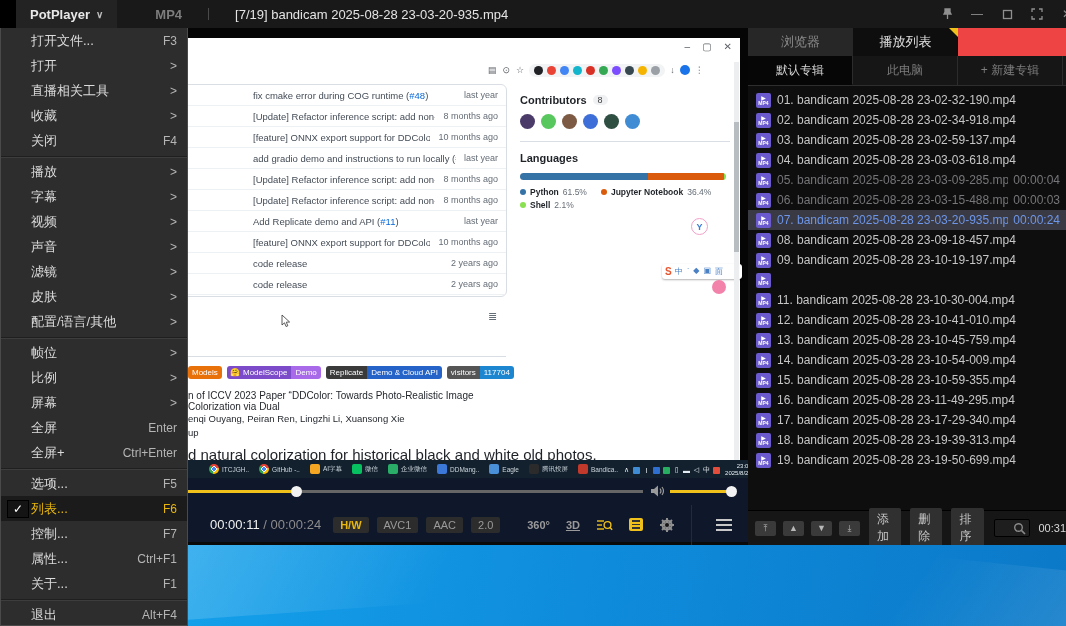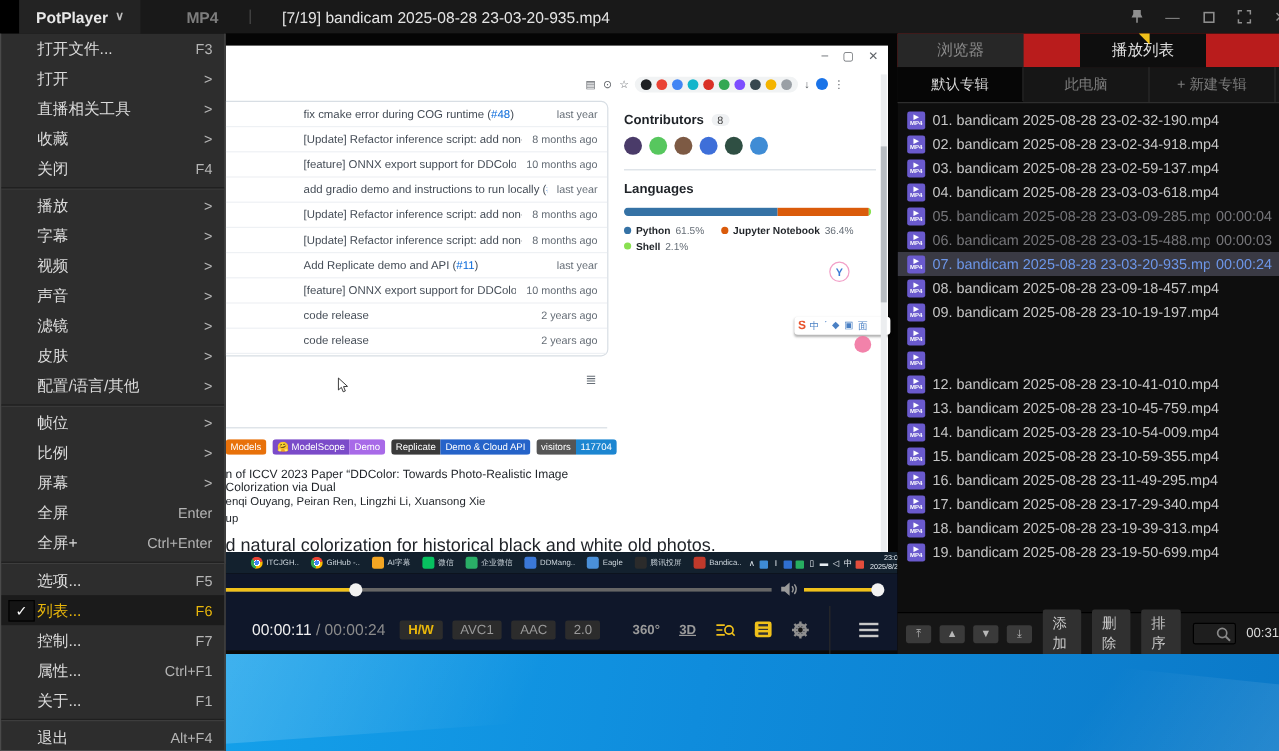--- a/index.html
+++ b/index.html
@@ -128,24 +128,24 @@
   #ci-3d { text-decoration:underline; }
   #ci-sep { width:1px; height:40px; background:#2a2a2a; }
   #hamburger { display:flex; flex-direction:column; gap:3px; padding:0 8px; }
   #hamburger div { width:16px; height:2px; background:#c8c8c8; }
   #doc-icon { width:14px; height:13px; background:var(--accent); border-radius:2px;
     display:flex; flex-direction:column; justify-content:center; gap:2px; align-items:center; }
   #doc-icon div { width:8px; height:1.5px; background:#333; }
 
   
   #panel { left:748px; top:28px; width:318px; height:517px; background:#0e0e0e; }
-  #ptabs { position:absolute; left:0; top:0; width:318px; height:28px; background:#b91c1c; display:flex; }
+  #ptabs { position:absolute; left:0; top:0; width:318px; height:28px; background:#ef4444; display:flex; }
   .ptab { width:105px; height:28px; display:flex; align-items:center; justify-content:center;
     font-size:13px; color:#8a8a8a; background:#272727; position:relative; }
-  .ptab.active { background:#0e0e0e; color:#e0e0e0;margin-left:47px; }
+  .ptab.active { background:#0e0e0e; color:#e0e0e0; }
   #tab-marker { position:absolute; right:0; top:0; width:0; height:0;
     border-top:9px solid var(--accent); border-left:9px solid transparent; }
   #subtabs { position:absolute; left:0; top:28px; width:318px; height:30px; background:#161616; display:flex; border-bottom:1px solid #2e2e2e; }
   .subtab { width:105px; display:flex; align-items:center; justify-content:center;
     font-size:12px; color:#7d7d7d; border-right:1px solid #2c2c2c; }
   .subtab.active { background:#060606; color:#d8d8d8; border-bottom:1px solid #060606; }
   #plist { position:absolute; left:0; top:62px; width:318px; height:418px; overflow:hidden; }
   .prow { height:20px; display:flex; align-items:center; padding:0 6px 0 8px; color:#c6c6c6; font-size:12px; white-space:nowrap; }
   .prow .pmp4 { width:15px; height:15px; background:#6a5acd; border-radius:2px; margin-right:6px; flex:none;
     display:flex; flex-direction:column; align-items:center; justify-content:center; line-height:1; }
@@ -630,20 +630,21 @@
             <span class="m4">MP4</span>
           </span>
           <span class="ptime"></span>
         </div>
 
         <div class="prow">
           <span class="pmp4">
             <span class="tri">▶</span>
             <span class="m4">MP4</span>
           </span>
+          <span class="ptxt">11. bandicam 2025-08-28 23-10-30-004.mp4</span>
           <span class="ptime"></span>
         </div>
 
         <div class="prow">
           <span class="pmp4">
             <span class="tri">▶</span>
             <span class="m4">MP4</span>
           </span>
           <span class="ptxt">12. bandicam 2025-08-28 23-10-41-010.mp4</span>
           <span class="ptime"></span>

